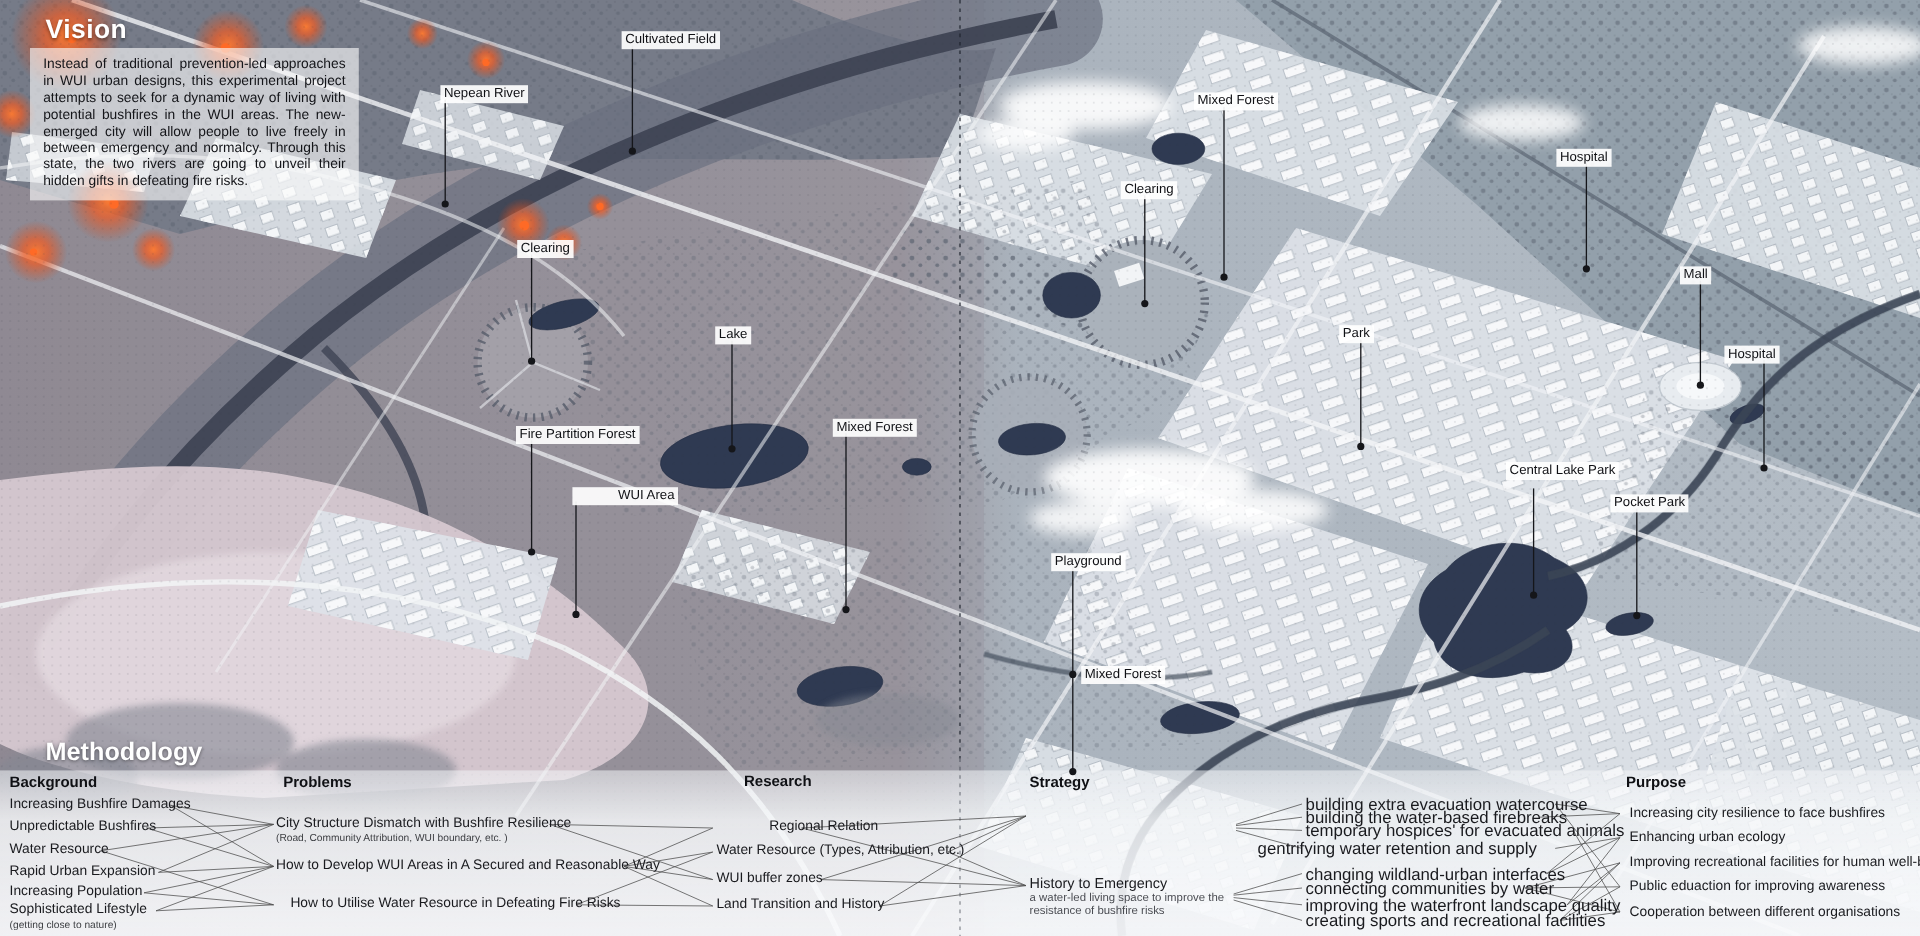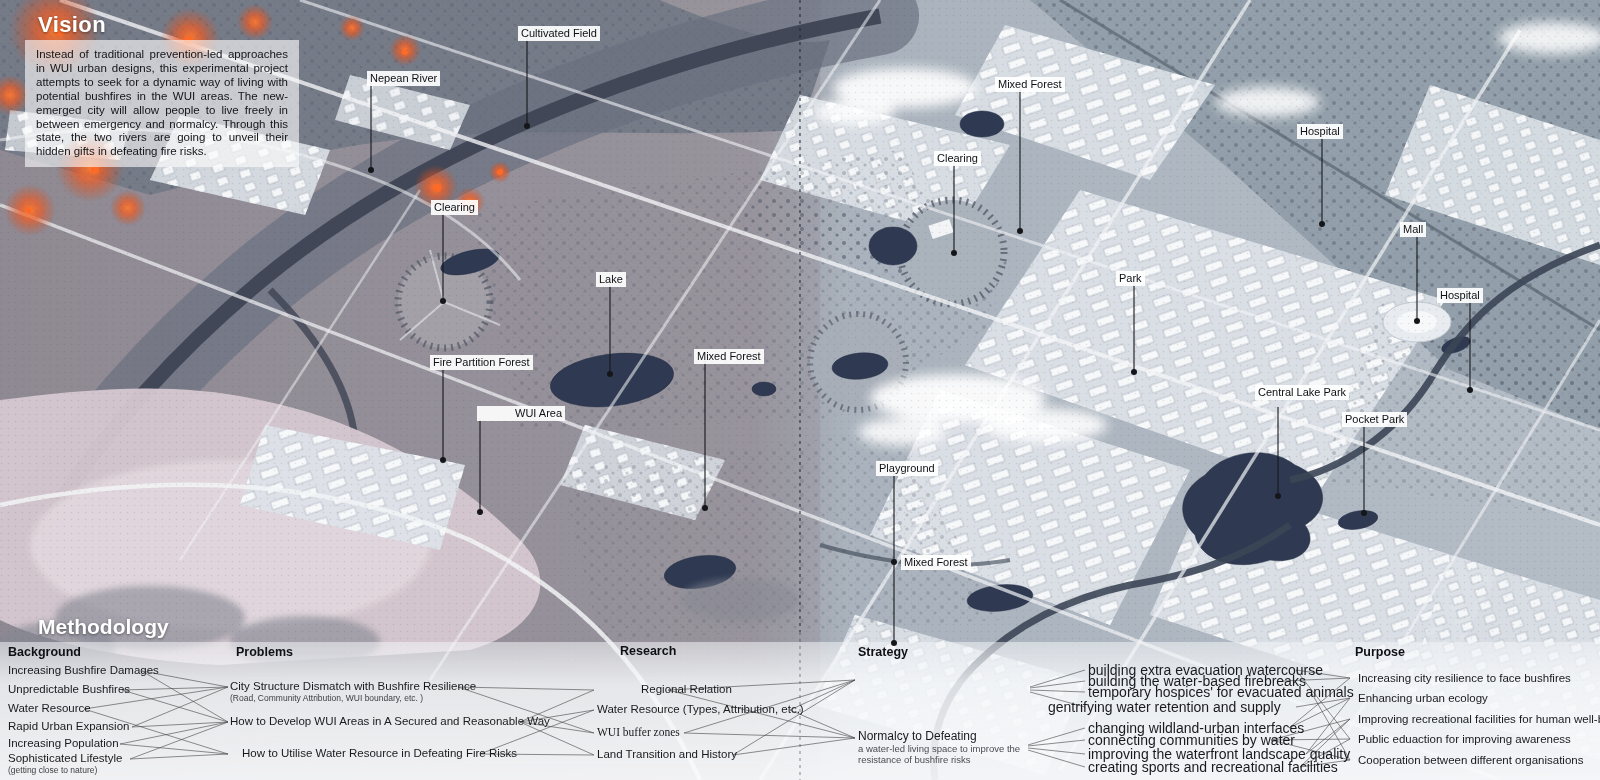--- a/index.html
+++ b/index.html
@@ -340,29 +340,29 @@
       <div class="m-item col-prob" style="left: 230px; top: 747px; margin-left: 12px;">
         <div class="m-title">How to Utilise Water Resource in Defeating Fire Risks</div>
       </div>
       <div class="m-header" style="left: 604px; top: 644px; padding-left: 16px;">Research</div>
       <div class="m-item col-res" style="left: 597px; top: 683px; padding-left: 44px;">
         <div class="m-title">Regional Relation</div>
       </div>
       <div class="m-item col-res" style="left: 597px; top: 703px;">
         <div class="m-title">Water Resource (Types, Attribution, etc.)</div>
       </div>
-      <div class="m-item col-res" style="left: 597px; top: 726px; font-family: Liberation Serif, serif;">
+      <div class="m-item col-res" style="left: 597px; top: 726px;">
         <div class="m-title">WUI buffer zones</div>
       </div>
       <div class="m-item col-res" style="left: 597px; top: 748px;">
         <div class="m-title">Land Transition and History</div>
       </div>
       <div class="m-header" style="left: 858px; top: 645px; text-align: center;">Strategy</div>
       <div class="m-item col-strat" style="left: 858px; top: 730px;">
-        <div class="m-title">Normalcy to Defeating</div>
+        <div class="m-title">History to Emergency</div>
         <div class="m-desc">a water-led living space to improve the resistance of bushfire risks</div>
       </div>
       <div class="m-item col-act" style="left: 1088px; top: 664px;">
         <div class="m-title">building extra evacuation watercourse</div>
       </div>
       <div class="m-item col-act" style="left: 1088px; top: 675px;">
         <div class="m-title">building the water-based firebreaks</div>
       </div>
       <div class="m-item col-act" style="left: 1088px; top: 686px;">
         <div class="m-title">temporary hospices' for evacuated animals</div>

